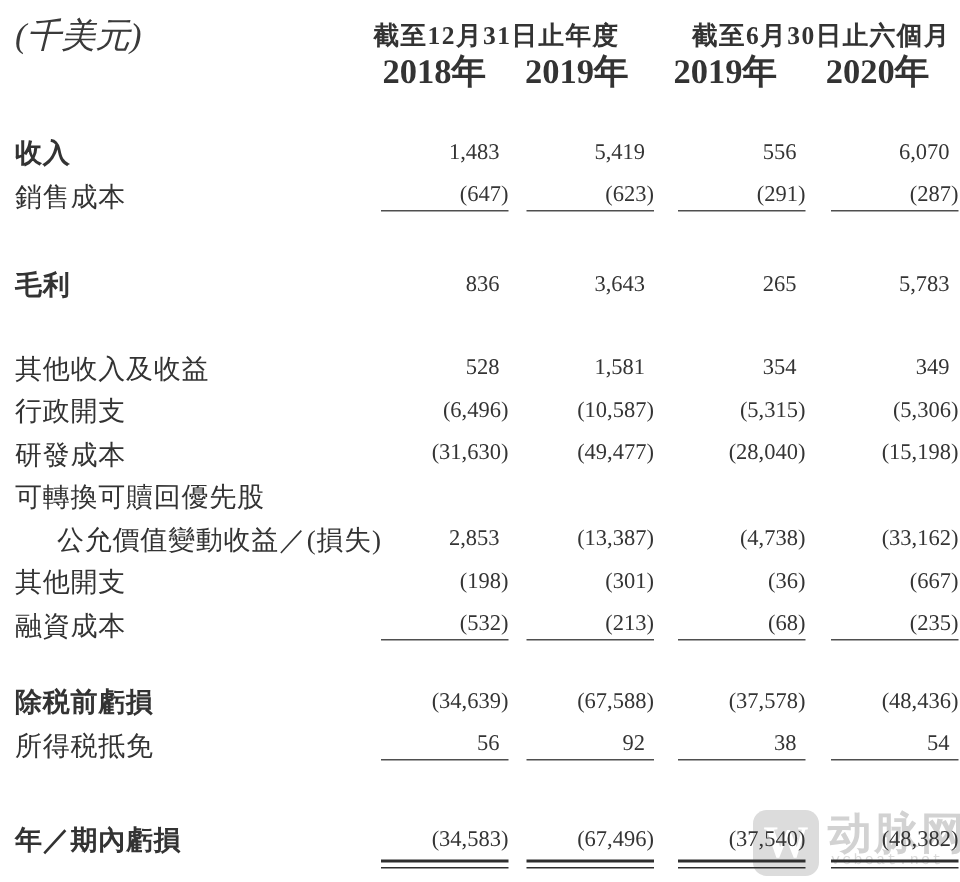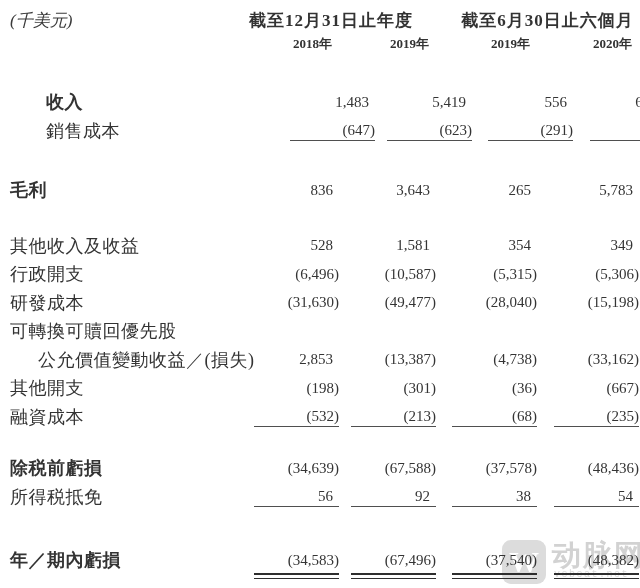--- a/index.html
+++ b/index.html
@@ -8,31 +8,31 @@
     width:640px;height:588px;
     background:#ffffff;
     font-family:"Liberation Serif","DejaVu Serif",serif;
     color:#333;
     overflow:hidden;
   }
   .content{position:relative;z-index:1;padding-top:8px;}
 
   
   .grp-row{display:grid;grid-template-columns:215px 232px 193px;height:24px;align-items:center;}
-  .unit-label{padding-left:10px;font-style:italic;font-size:17px;color:#3a3a3a;}
+  .unit-label{padding-left:10px;font-style:italic;font-size:23px;color:#3a3a3a;}
   .grp{font-weight:bold;font-size:17px;text-align:center;letter-spacing:1px;white-space:nowrap;}
   .grp.g2{padding-left:8px;}
 
   .grid{display:grid;grid-template-columns:247px 93px 97px 101px 102px;}
   .years{height:24px;align-items:center;}
-  .yr{font-weight:bold;font-size:13px;text-align:right;padding-right:8px;}
+  .yr{font-weight:bold;font-size:23px;text-align:center;padding-right:8px;}
 
   
   .section{}
-  .tbody .section:nth-child(1){margin-top:32px;margin-left:36px;}
+  .tbody .section:nth-child(1){margin-top:32px;}
   .tbody .section:nth-child(2){margin-top:31px;}
   .tbody .section:nth-child(3){margin-top:27px;}
   .tbody .section:nth-child(4){margin-top:23px;}
   .tbody .section:nth-child(5){margin-top:35px;}
 
   .row{height:28.5px;align-items:center;font-size:18px;}
   .row .label{padding-left:10px;white-space:nowrap;letter-spacing:0.5px;}
   .row.bold .label{font-weight:bold;}
   .row.indent .label{padding-left:38px;}
   .cell{position:relative;text-align:right;font-size:15px;color:#343434;padding-right:1px;}

